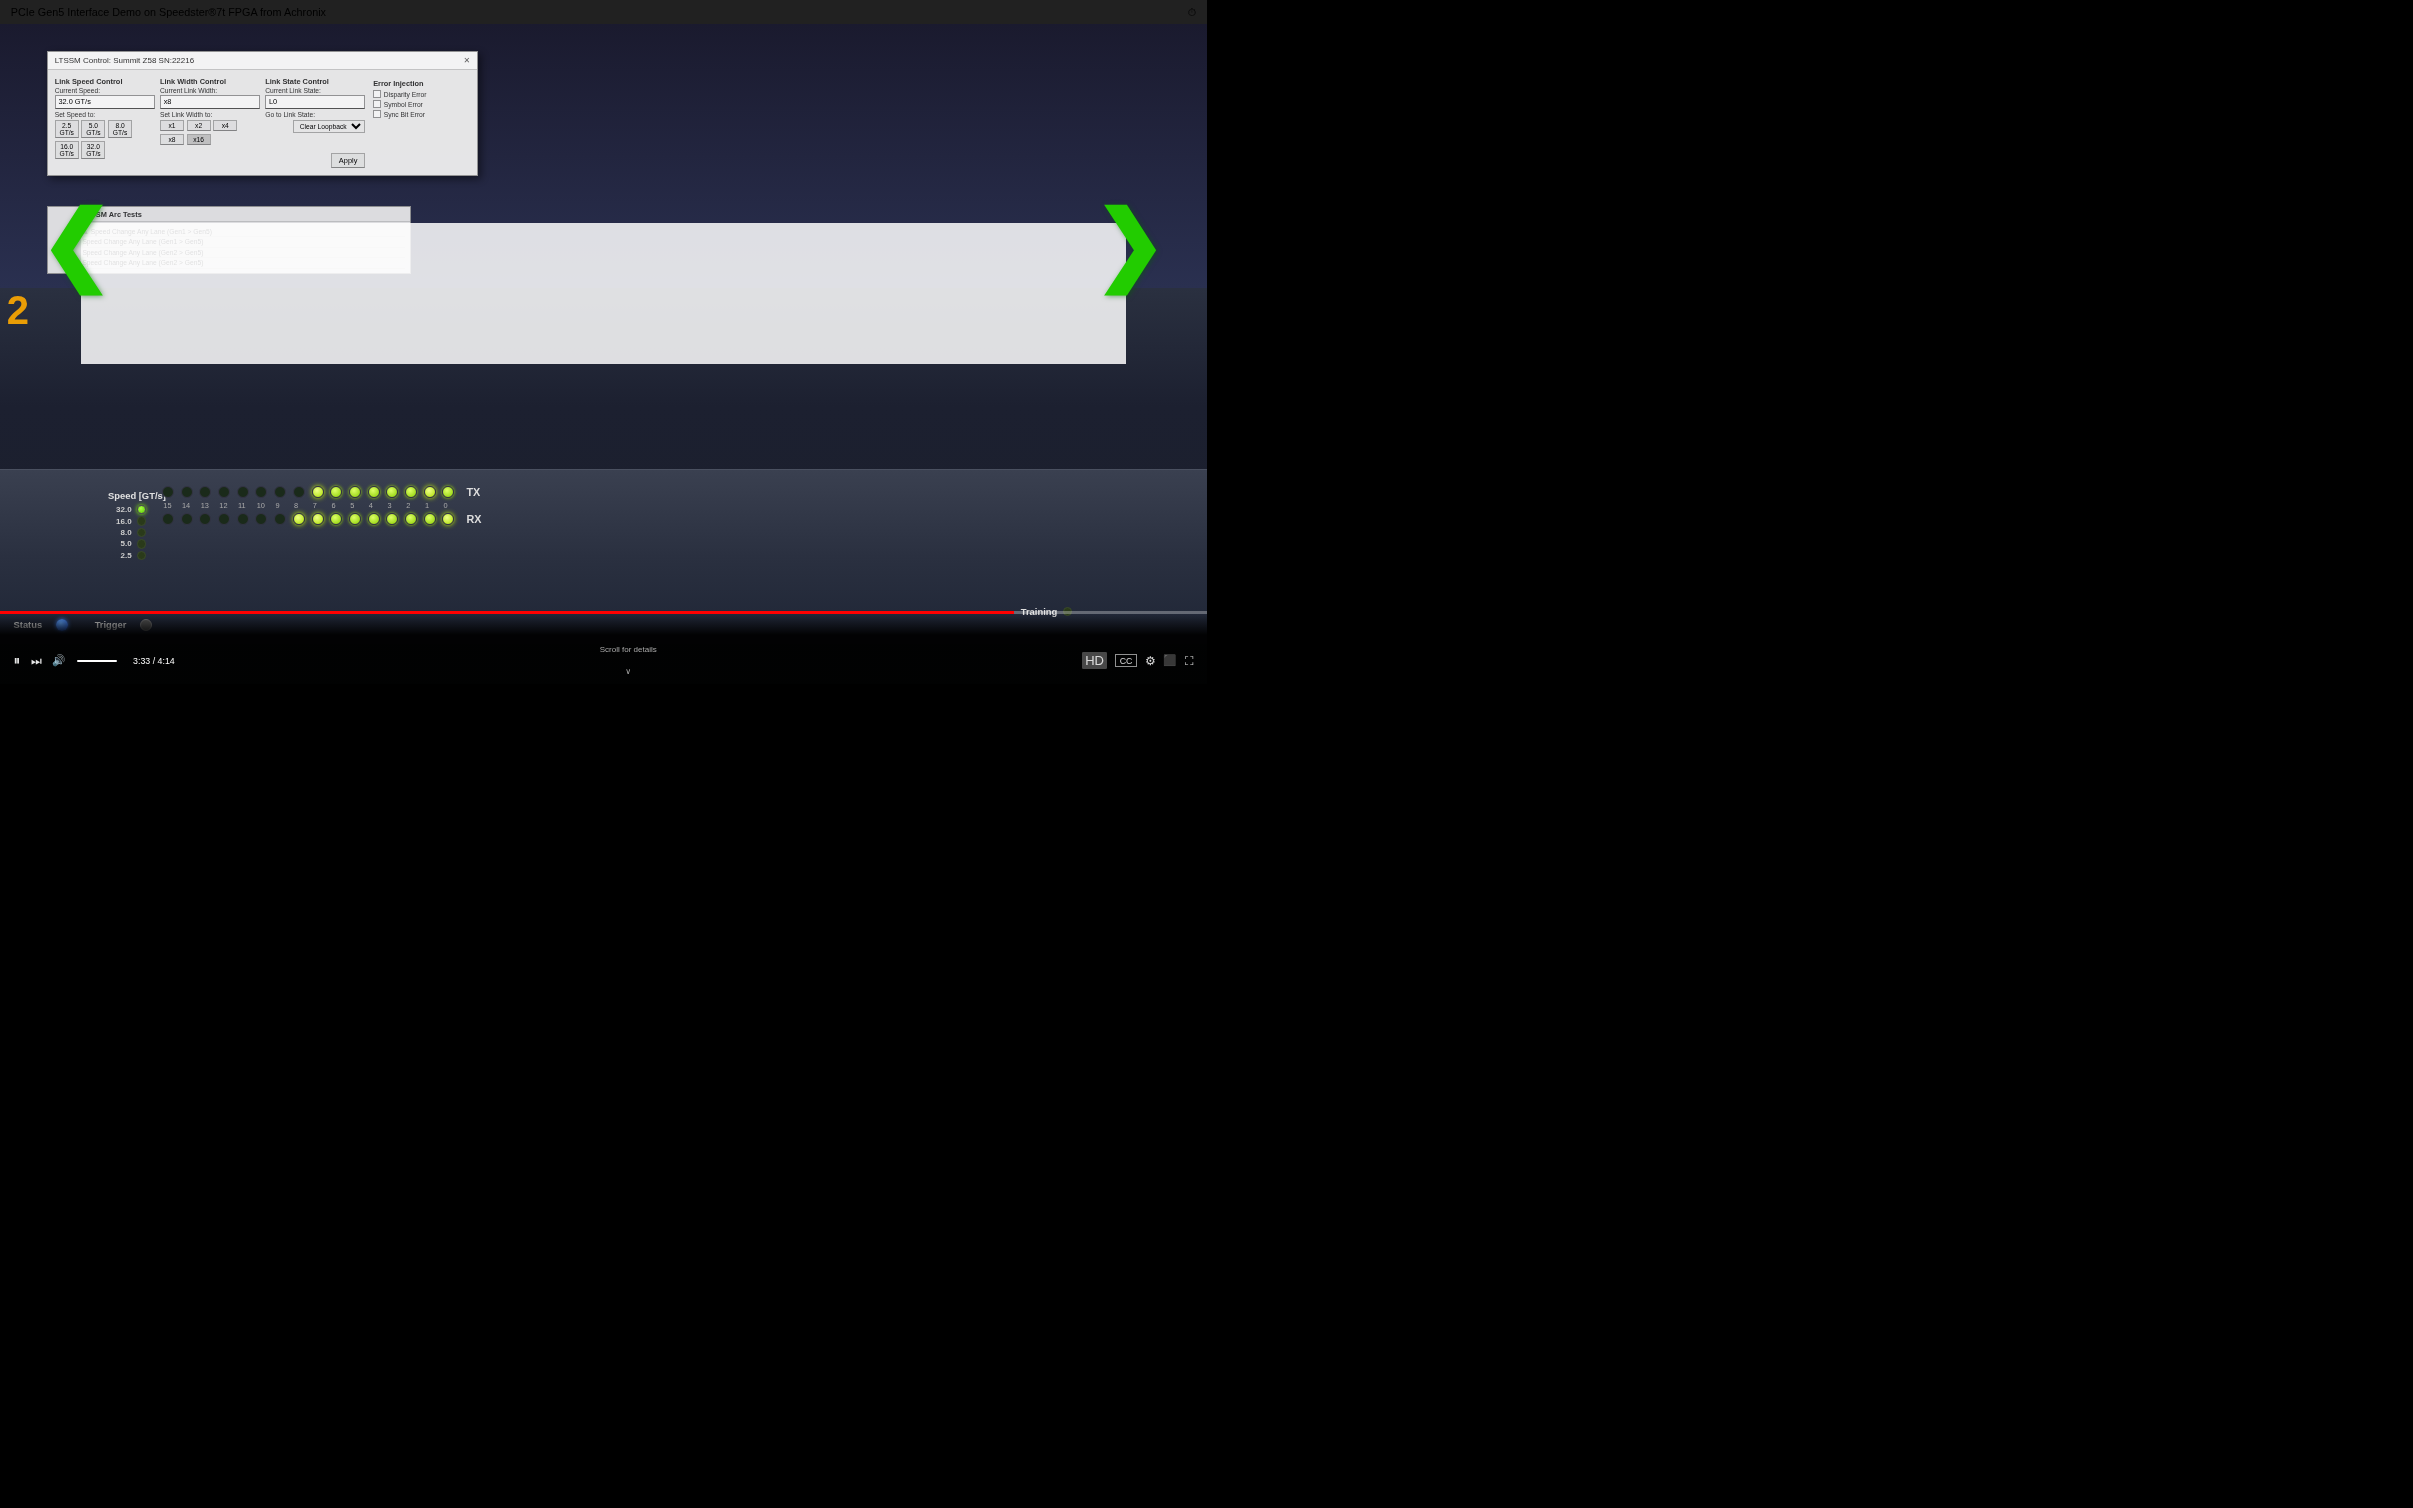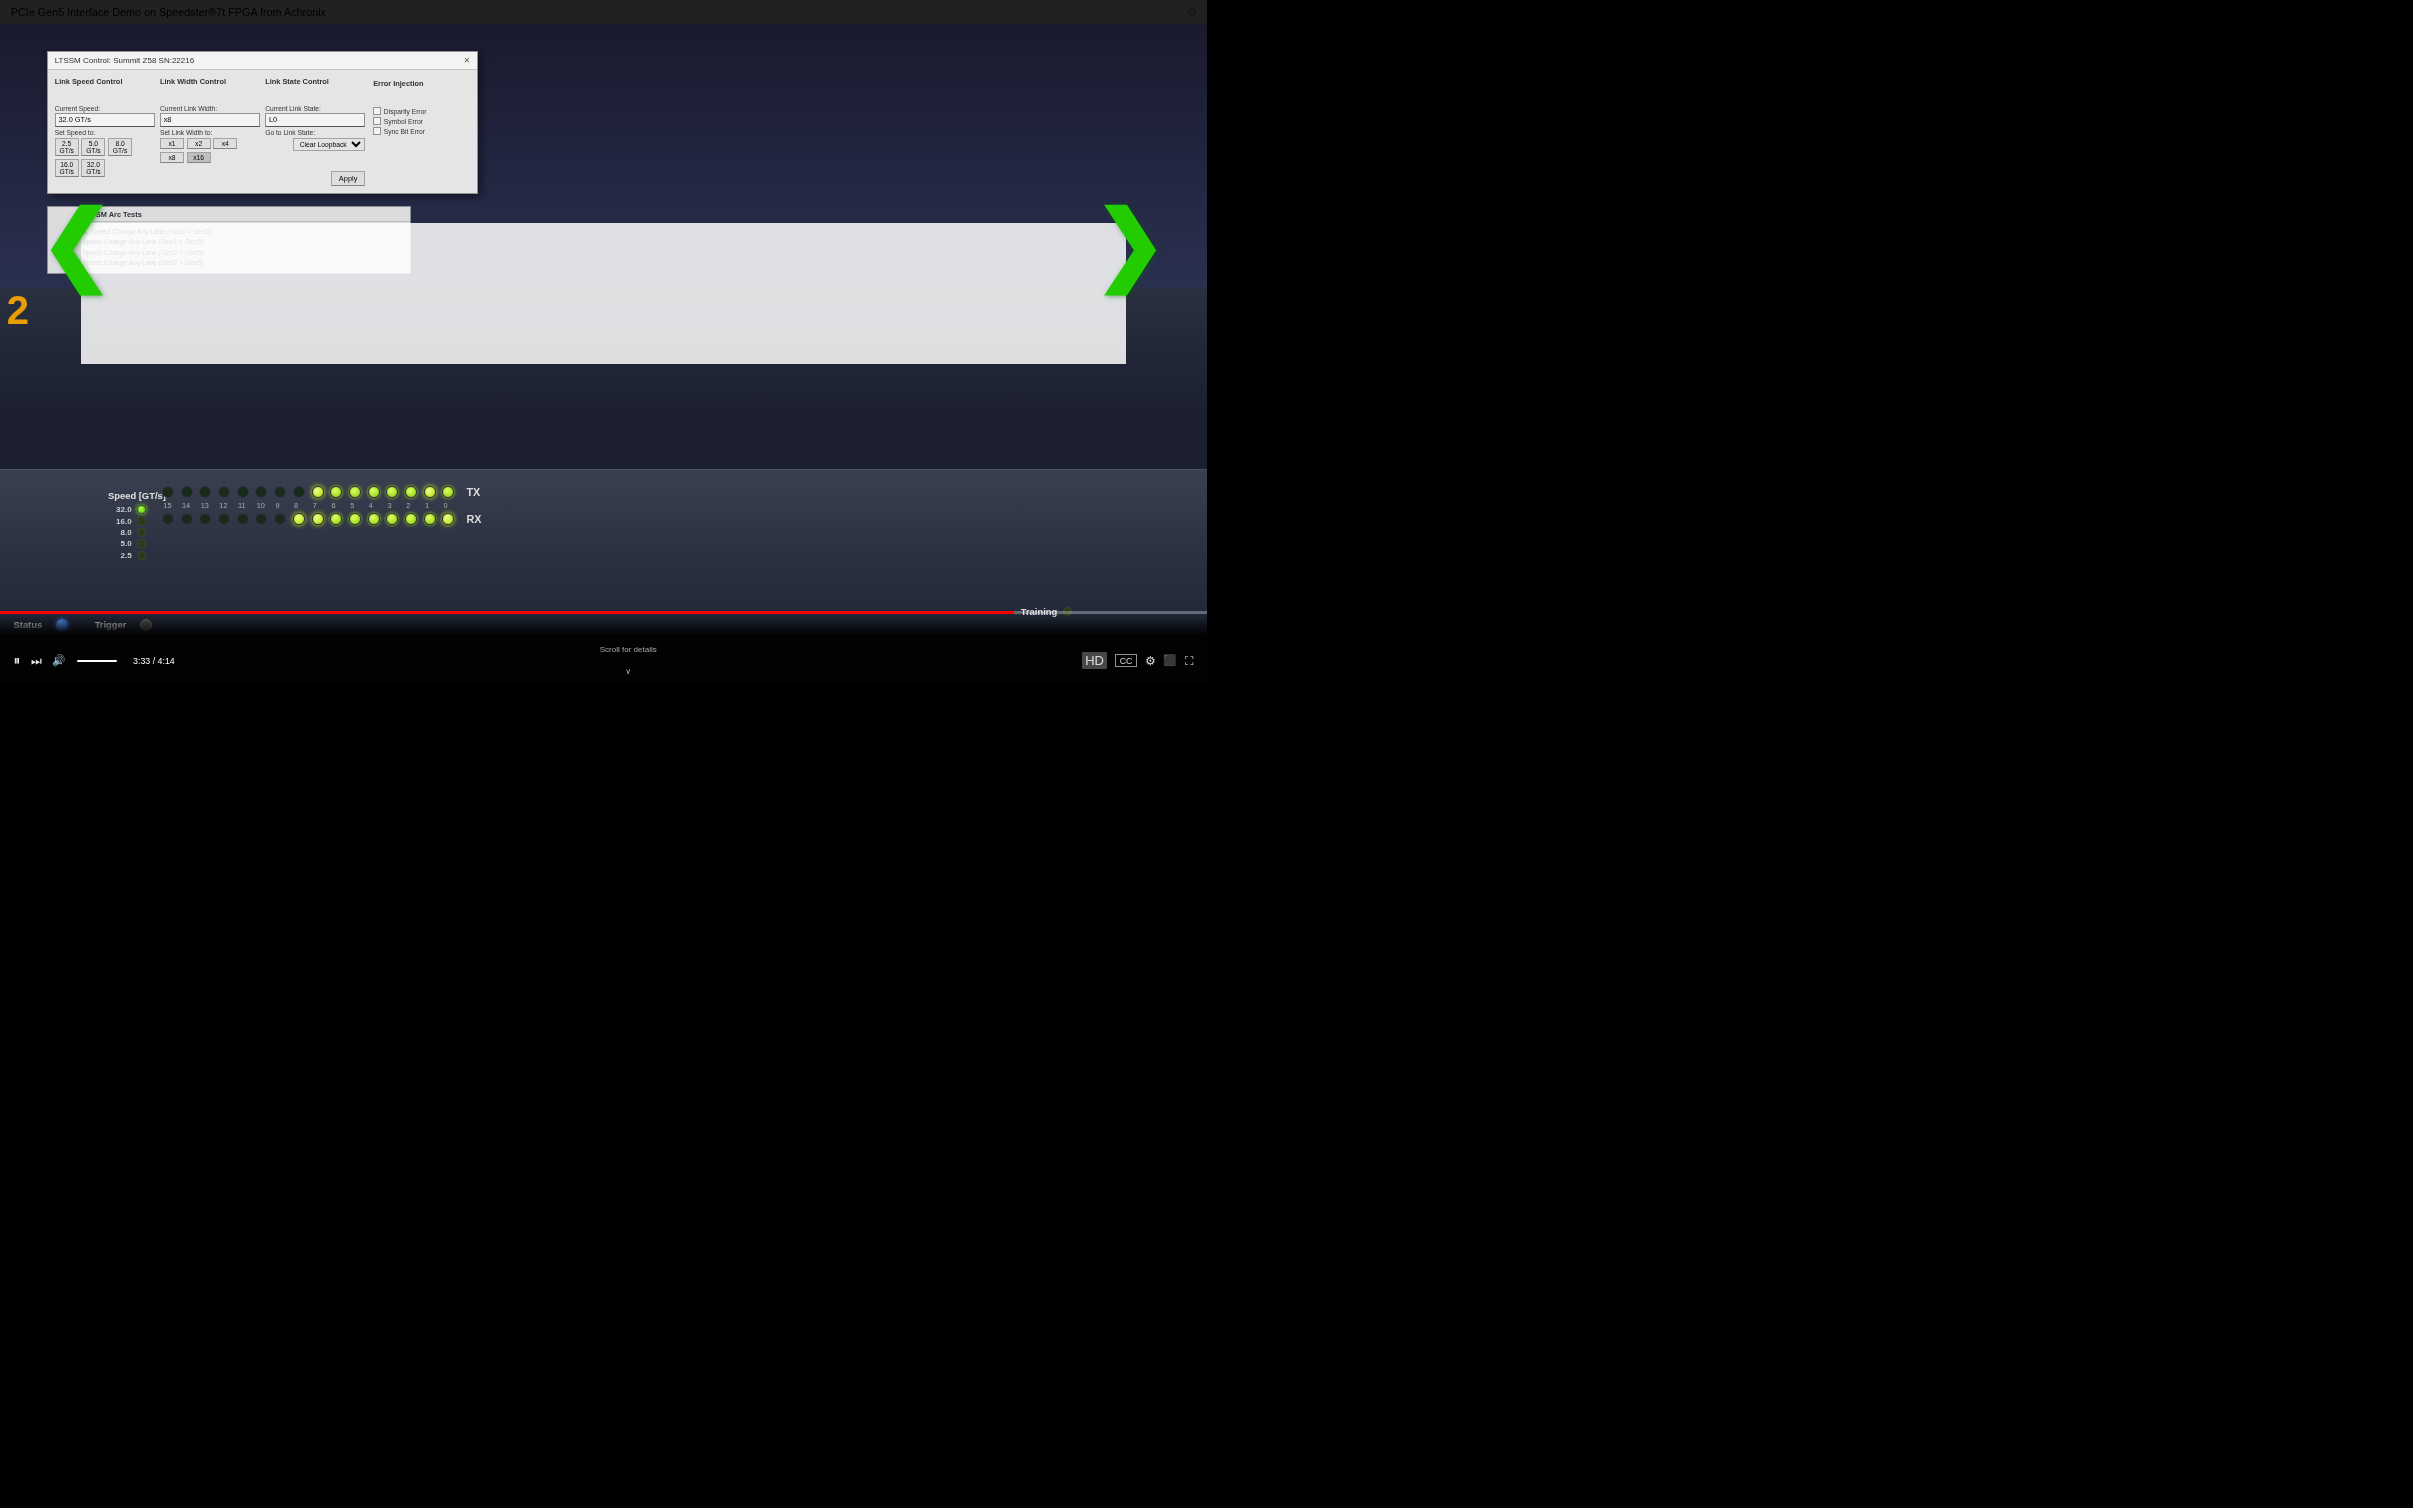--- a/index.html
+++ b/index.html
@@ -220,21 +220,21 @@
     #ltssm-body {
       padding: 6.7px;
       display: grid;
       grid-template-columns: 1fr 1fr 1fr 1fr;
       gap: 5.4px;
     }
     .ltssm-section-title {
       font-size: 7.4px;
       font-weight: bold;
       color: #333;
-      margin-bottom: 19px;
+      margin-bottom: 1px;
     }
     .ltssm-label {
       font-size: 6.7px;
       color: #333;
       margin-bottom: 1.3px;
     }
     .ltssm-input {
       background: #fff;
       border: 0.7px solid #999;
       border-bottom: 1.3px solid #555;

